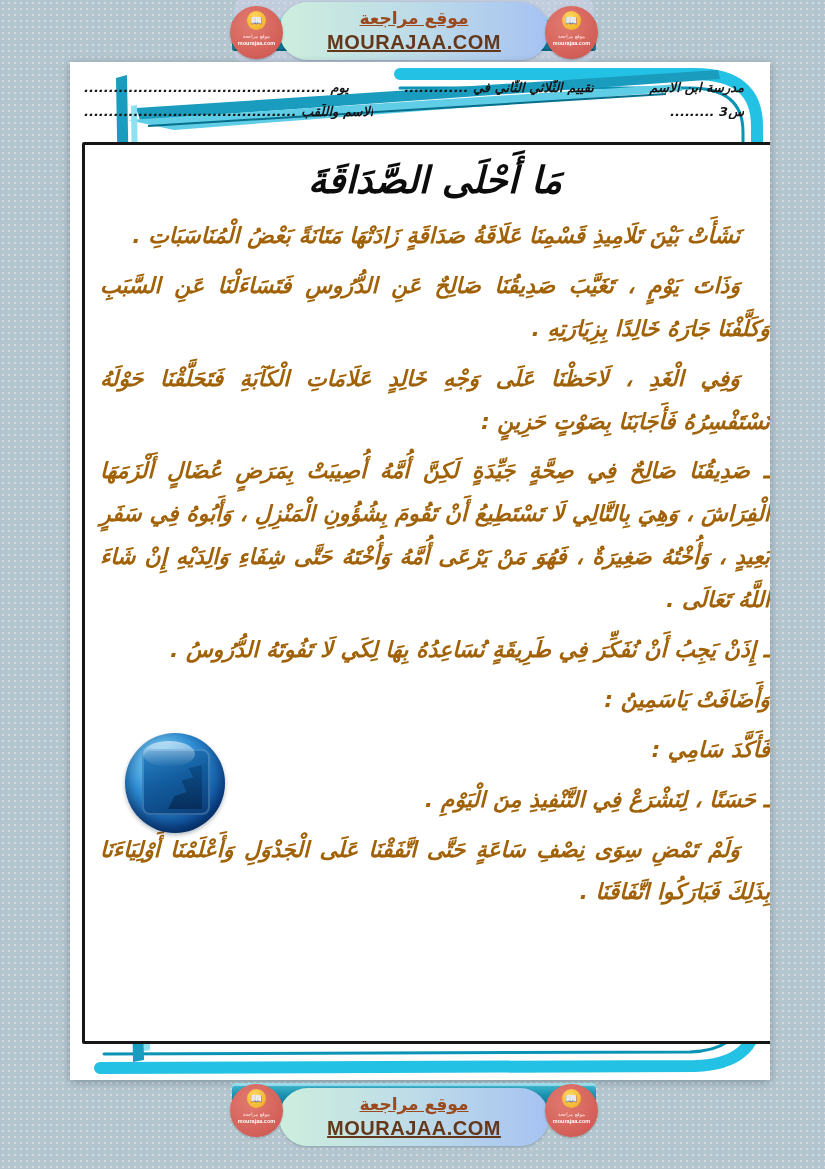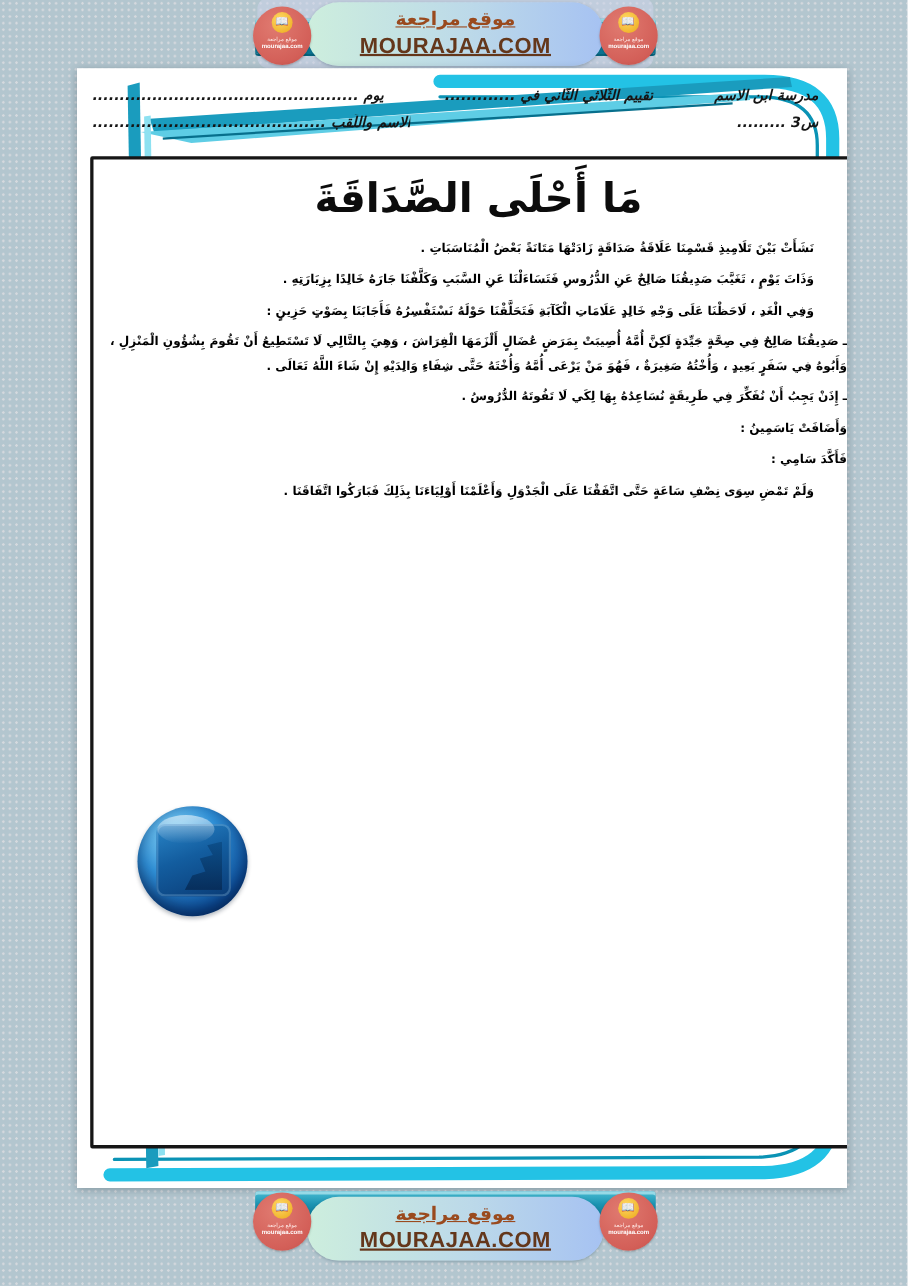--- a/index.html
+++ b/index.html
@@ -64,28 +64,29 @@
   .exam-header{position:absolute;left:0;top:18px;width:100%;direction:rtl;color:#151515;}
   .hrow{display:flex;justify-content:space-between;align-items:baseline;
     padding:0 26px 0 14px;font-size:13px;font-weight:bold;white-space:nowrap;}
   .hrow + .hrow{margin-top:9px;}
   .hrow .cell{overflow:hidden;font-style:italic;}
 
   .textbox{
     position:absolute;left:12px;top:80px;width:706px;height:902px;
     border:3px solid #161616;border-radius:2px;background:#fff;
     box-sizing:border-box;
+    font-style:italic;
   }
   .doc-title{
     margin:14px 0 4px 0;text-align:center;direction:rtl;
     font-size:37px;font-weight:bold;color:#0c0c0c;letter-spacing:-1px;
   }
   .passage{padding:2px 15px 0 15px;direction:rtl;}
   .passage p{
-    margin:7px 0;font-size:11px;font-weight:bold;color:#000000;
+    margin:7px 0;font-size:22px;font-weight:bold;color:#a16207;
     line-height:1.95;text-align:justify;
   }
   .passage p.indent{text-indent:30px;}
 
   .sphere{
     position:absolute;left:40px;top:588px;width:100px;height:100px;border-radius:50%;
     background:radial-gradient(circle at 35% 28%, #8ed9f8 0%, #2f8fd6 38%, #0d4f9a 72%, #063064 100%);
     box-shadow:inset 0 -6px 14px rgba(0,10,40,.5), 0 2px 4px rgba(0,20,40,.3);
   }
   .sphere-picture{
@@ -157,20 +158,21 @@
 
       <div class="passage">
 
       <p class="indent">نَشَأَتْ بَيْنَ تَلَامِيذِ قَسْمِنَا عَلَاقَةُ صَدَاقَةٍ زَادَتْهَا مَتَانَةً بَعْضُ الْمُنَاسَبَاتِ .</p>
           <p class="indent">وَذَاتَ يَوْمٍ ، تَغَيَّبَ صَدِيقُنَا صَالِحٌ عَنِ الدُّرُوسِ فَتَسَاءَلْنَا عَنِ السَّبَبِ وَكَلَّفْنَا جَارَهُ خَالِدًا بِزِيَارَتِهِ .</p>
           <p class="indent">وَفِي الْغَدِ ، لَاحَظْنَا عَلَى وَجْهِ خَالِدٍ عَلَامَاتِ الْكَآبَةِ فَتَحَلَّقْنَا حَوْلَهُ نَسْتَفْسِرُهُ فَأَجَابَنَا بِصَوْتٍ حَزِينٍ :</p>
           <p class="flush">ـ صَدِيقُنَا صَالِحٌ فِي صِحَّةٍ جَيِّدَةٍ لَكِنَّ أُمَّهُ أُصِيبَتْ بِمَرَضٍ عُضَالٍ أَلْزَمَهَا الْفِرَاشَ ، وَهِيَ بِالتَّالِي لَا تَسْتَطِيعُ أَنْ تَقُومَ بِشُؤُونِ الْمَنْزِلِ ، وَأَبُوهُ فِي سَفَرٍ بَعِيدٍ ، وَأُخْتُهُ صَغِيرَةٌ ، فَهُوَ مَنْ يَرْعَى أُمَّهُ وَأُخْتَهُ حَتَّى شِفَاءِ وَالِدَيْهِ إِنْ شَاءَ اللَّهُ تَعَالَى .</p>
           <p class="flush">ـ إِذَنْ يَجِبُ أَنْ نُفَكِّرَ فِي طَرِيقَةٍ نُسَاعِدُهُ بِهَا لِكَي لَا تَفُوتَهُ الدُّرُوسُ .</p>
           <p class="flush">وَأَضَافَتْ يَاسَمِينُ :</p>
           <p class="flush">فَأَكَّدَ سَامِي :</p>
+          <p class="flush">ـ حَسَنًا ، لِنَشْرَعْ فِي التَّنْفِيذِ مِنَ الْيَوْمِ .</p>
           <p class="indent">وَلَمْ تَمْضِ سِوَى نِصْفِ سَاعَةٍ حَتَّى اتَّفَقْنَا عَلَى الْجَدْوَلِ وَأَعْلَمْنَا أَوْلِيَاءَنَا بِذَلِكَ فَبَارَكُوا اتَّفَاقَنَا .</p>
         </div>
 
       <div class="sphere">
         <div class="sphere-picture">
           <div class="sphere-shape"></div>
         </div>
         <div class="sphere-gloss"></div>
       </div>
     </div>

